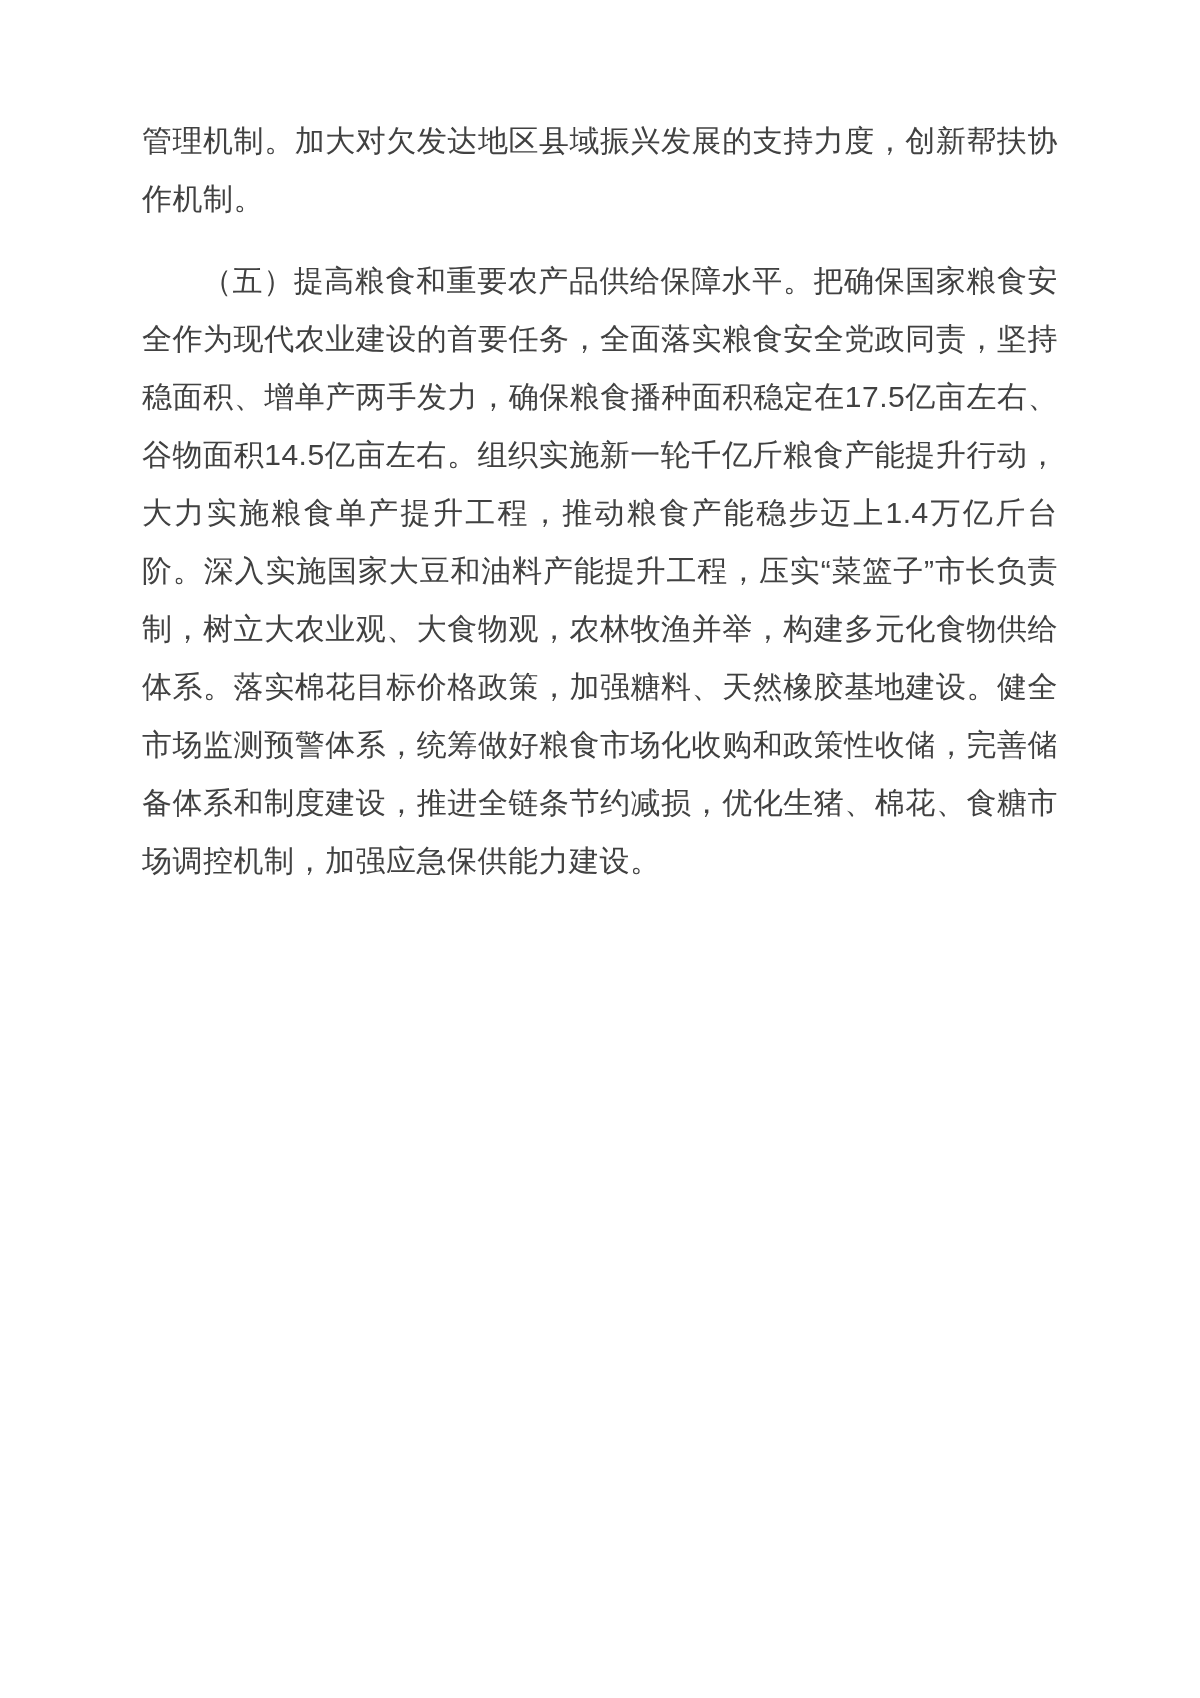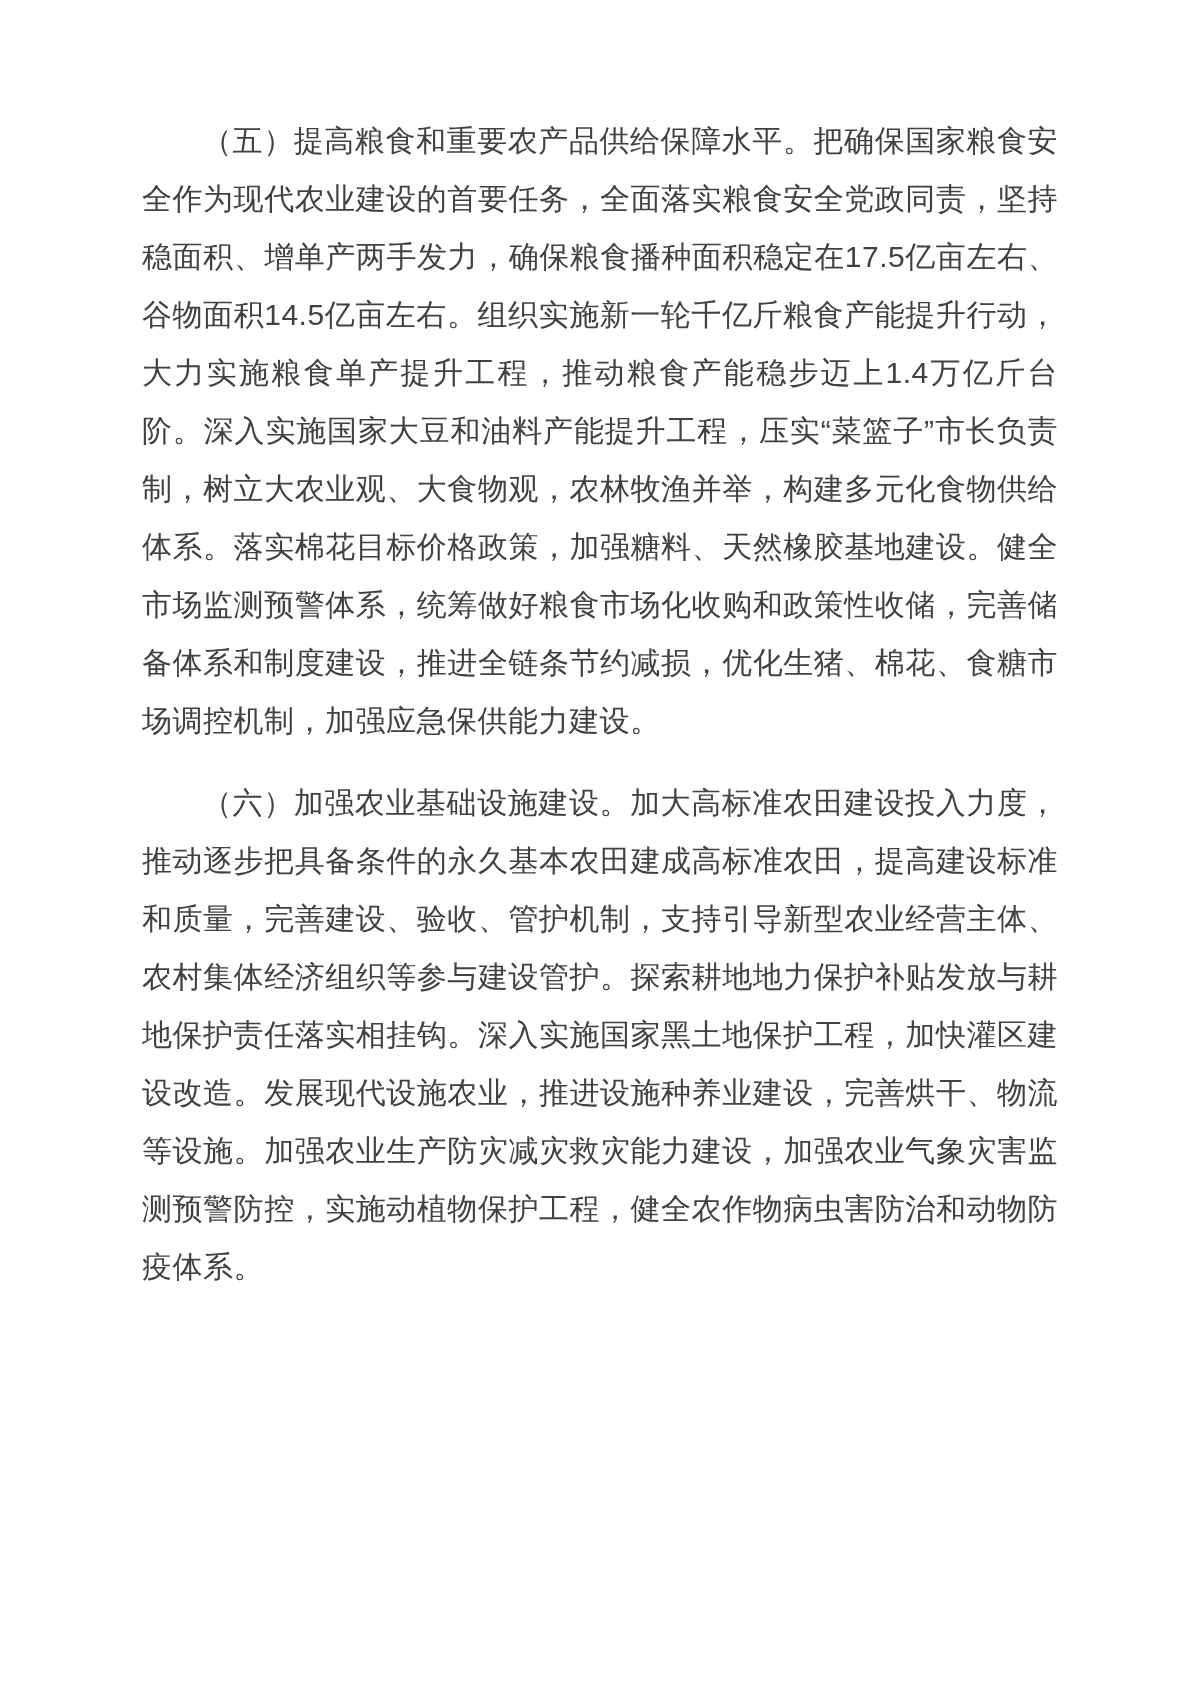--- a/index.html
+++ b/index.html
@@ -38,18 +38,18 @@
     line-height: 58px;
     margin: 29px 0 29px 0;
     letter-spacing: 0.5px;
     text-align: left;
   }
 </style>
 </head>
 <body>
 
 <div class="page">
+  <p class="para no-indent">管理机制。加大对欠发达地区县域振兴发展的支持力度，创新帮扶协作机制。</p>
 
 
   <p class="para">（五）提高粮食和重要农产品供给保障水平。把确保国家粮食安全作为现代农业建设的首要任务，全面落实粮食安全党政同责，坚持稳面积、增单产两手发力，确保粮食播种面积稳定在17.5亿亩左右、谷物面积14.5亿亩左右。组织实施新一轮千亿斤粮食产能提升行动，大力实施粮食单产提升工程，推动粮食产能稳步迈上1.4万亿斤台阶。深入实施国家大豆和油料产能提升工程，压实“菜篮子”市长负责制，树立大农业观、大食物观，农林牧渔并举，构建多元化食物供给体系。落实棉花目标价格政策，加强糖料、天然橡胶基地建设。健全市场监测预警体系，统筹做好粮食市场化收购和政策性收储，完善储备体系和制度建设，推进全链条节约减损，优化生猪、棉花、食糖市场调控机制，加强应急保供能力建设。</p>
 
-  <p class="para">（六）加强农业基础设施建设。加大高标准农田建设投入力度，推动逐步把具备条件的永久基本农田建成高标准农田，提高建设标准和质量，完善建设、验收、管护机制，支持引导新型农业经营主体、农村集体经济组织等参与建设管护。探索耕地地力保护补贴发放与耕地保护责任落实相挂钩。深入实施国家黑土地保护工程，加快灌区建设改造。发展现代设施农业，推进设施种养业建设，完善烘干、物流等设施。加强农业生产防灾减灾救灾能力建设，加强农业气象灾害监测预警防控，实施动植物保护工程，健全农作物病虫害防治和动物防疫体系。</p>
 </div>
 
 </body></html>

